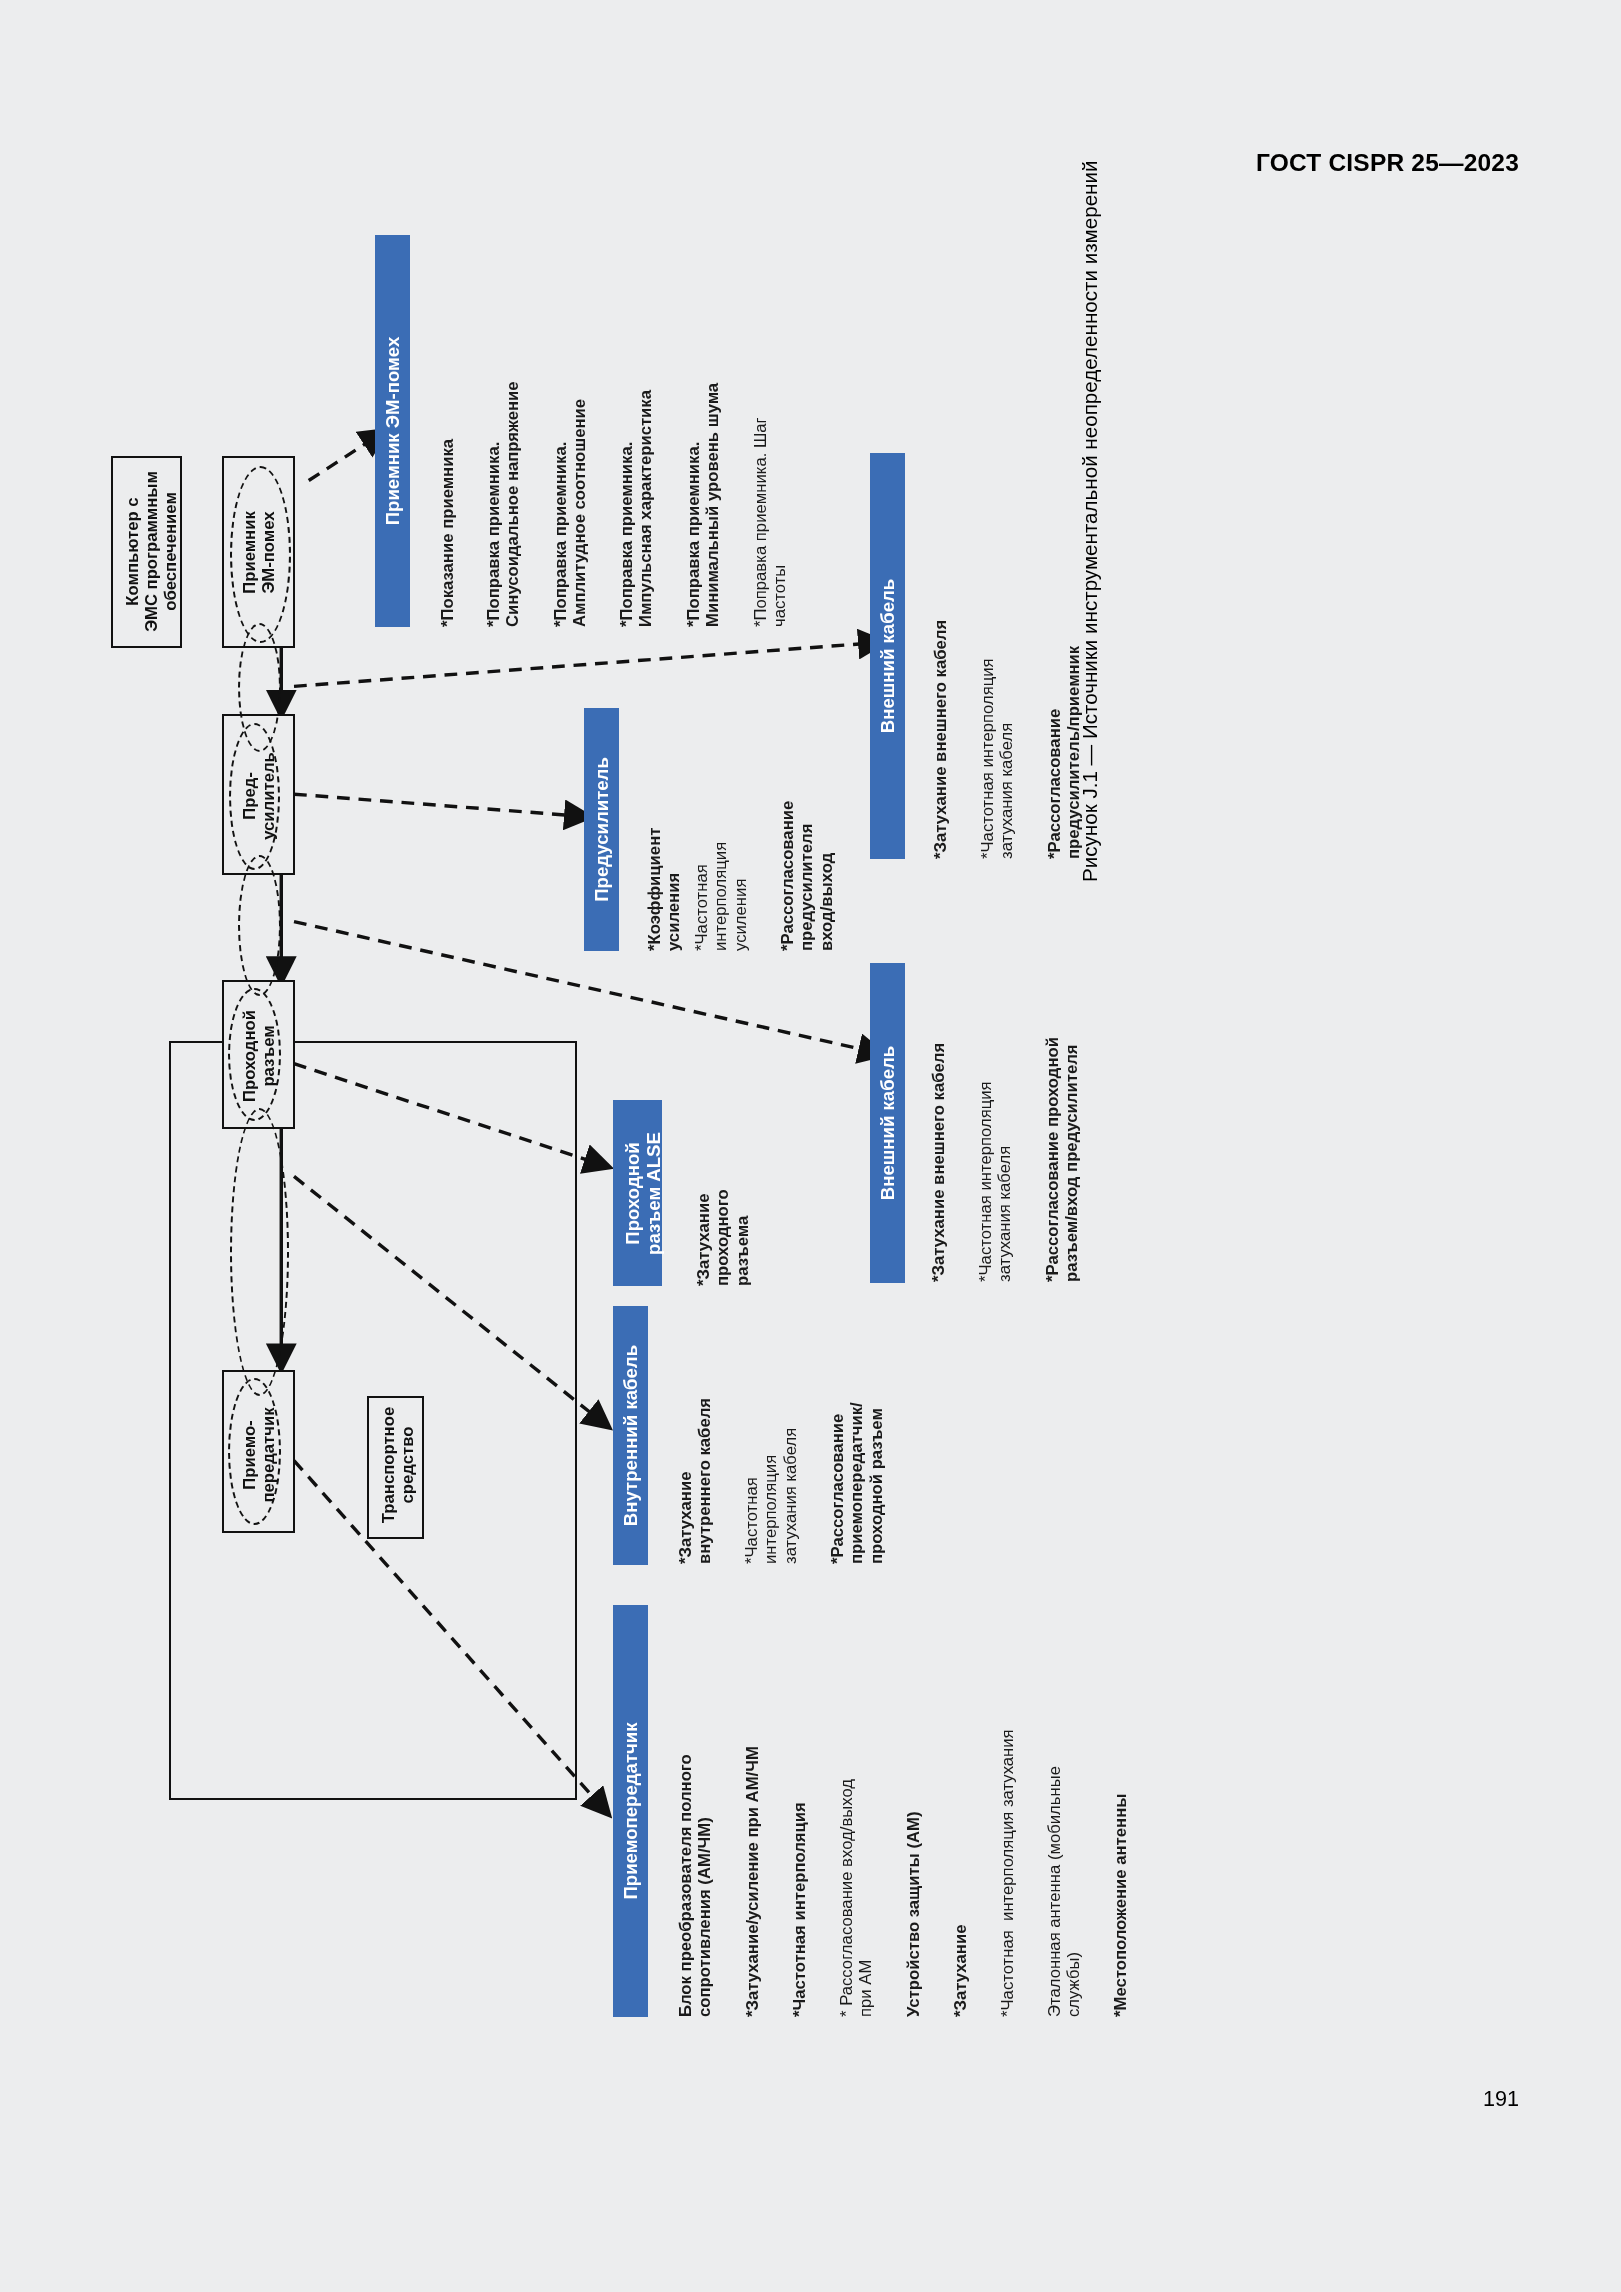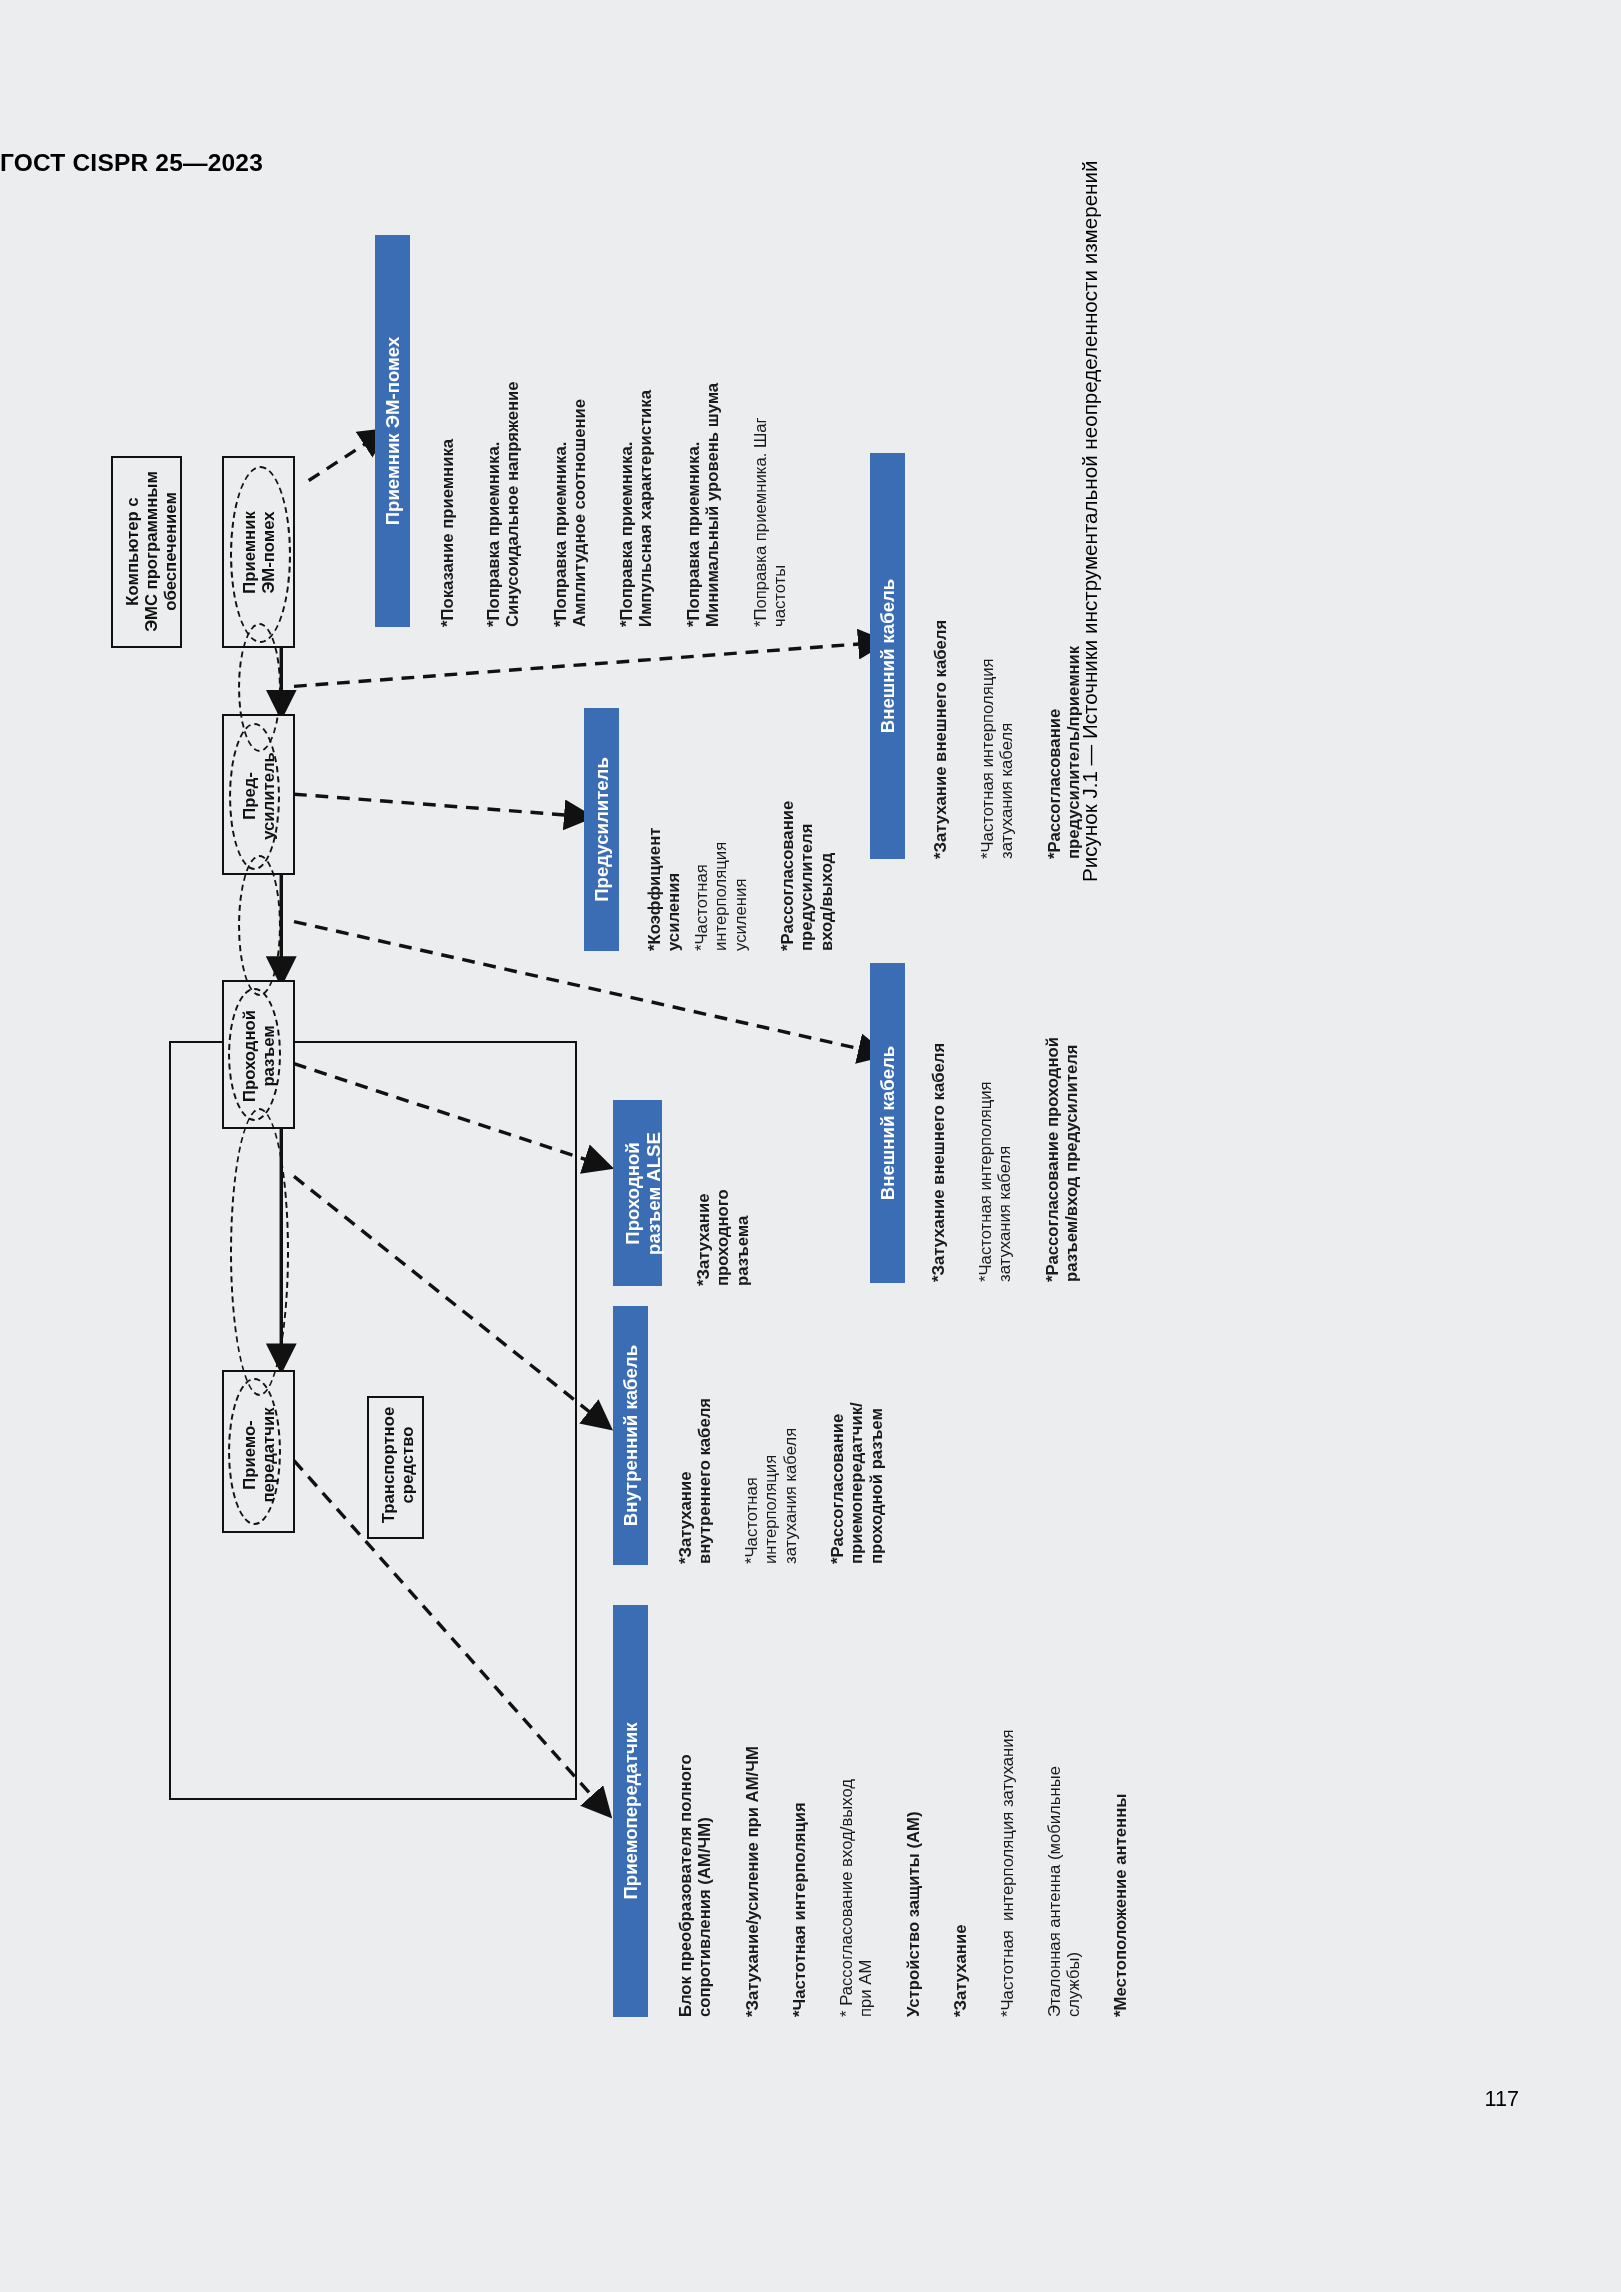--- a/index.html
+++ b/index.html
@@ -7,21 +7,21 @@
     width:1621px;height:2293px;position:relative;
     background:#ecedee;
     font-family:"Liberation Sans",sans-serif;
     overflow:hidden;
   }
   .page{position:absolute;inset:0;}
 
   
   .hdr{
     position:absolute;left:0;right:102px;top:149px;
-    text-align:left;font-size:24.5px;font-weight:bold;color:#000;
+    text-align:right;font-size:24.5px;font-weight:bold;color:#000;
     letter-spacing:0.2px;
   }
   .pageno{
     position:absolute;left:0;right:102px;top:2086px;
     text-align:right;font-size:21.6px;color:#000;
   }
   .caption{
     position:absolute;left:1078px;top:882px;
     font-size:20.6px;color:#000;white-space:nowrap;
     transform:rotate(-90deg);transform-origin:left top;
@@ -63,21 +63,21 @@
   }
   .bigframe{position:absolute;border:2px solid #111;}
   svg.links{position:absolute;left:0;top:0;width:1621px;height:2293px;overflow:visible;}
 </style>
 </head>
 <body>
 
 <div class="page">
 
   <div class="hdr">ГОСТ CISPR 25—2023</div>
-  <div class="pageno">117</div>
+  <div class="pageno">191</div>
 
   <svg class="links" viewBox="0 0 1654 2339" width="1621" height="2293">
     <defs>
       <marker id="ah" markerWidth="9" markerHeight="9" refX="7" refY="4.5" orient="auto">
         <path d="M0,0 L9,4.5 L0,9 z" fill="#111"></path>
       </marker>
     </defs>
     <g stroke="#111" stroke-width="3.5" fill="none" stroke-dasharray="13 9" marker-end="url(#ah)">
       <path d="M315,490 L392,440"></path>
       <path d="M300,700 L900,655"></path>

